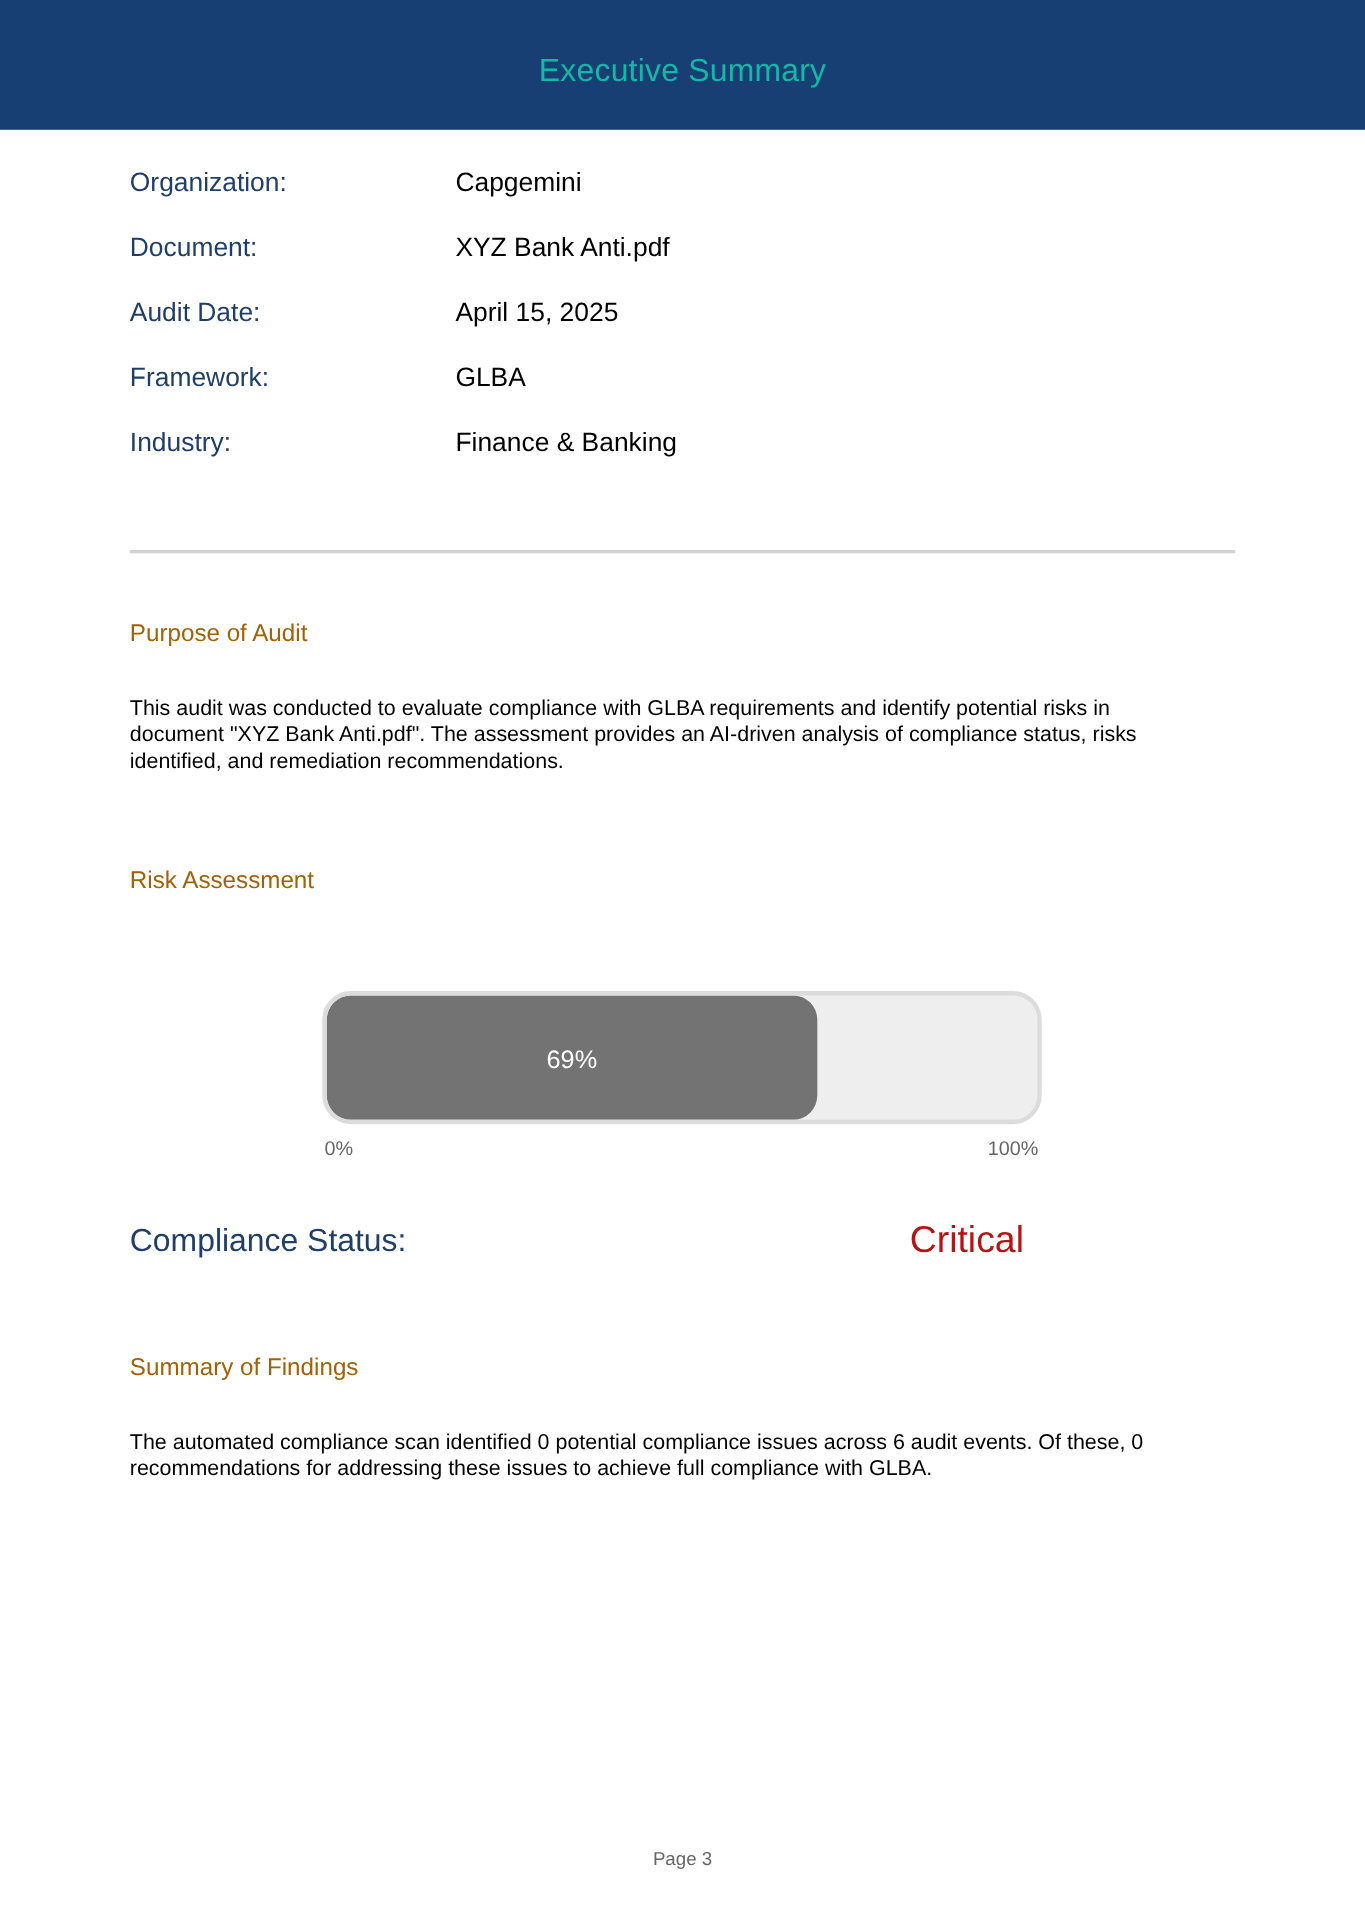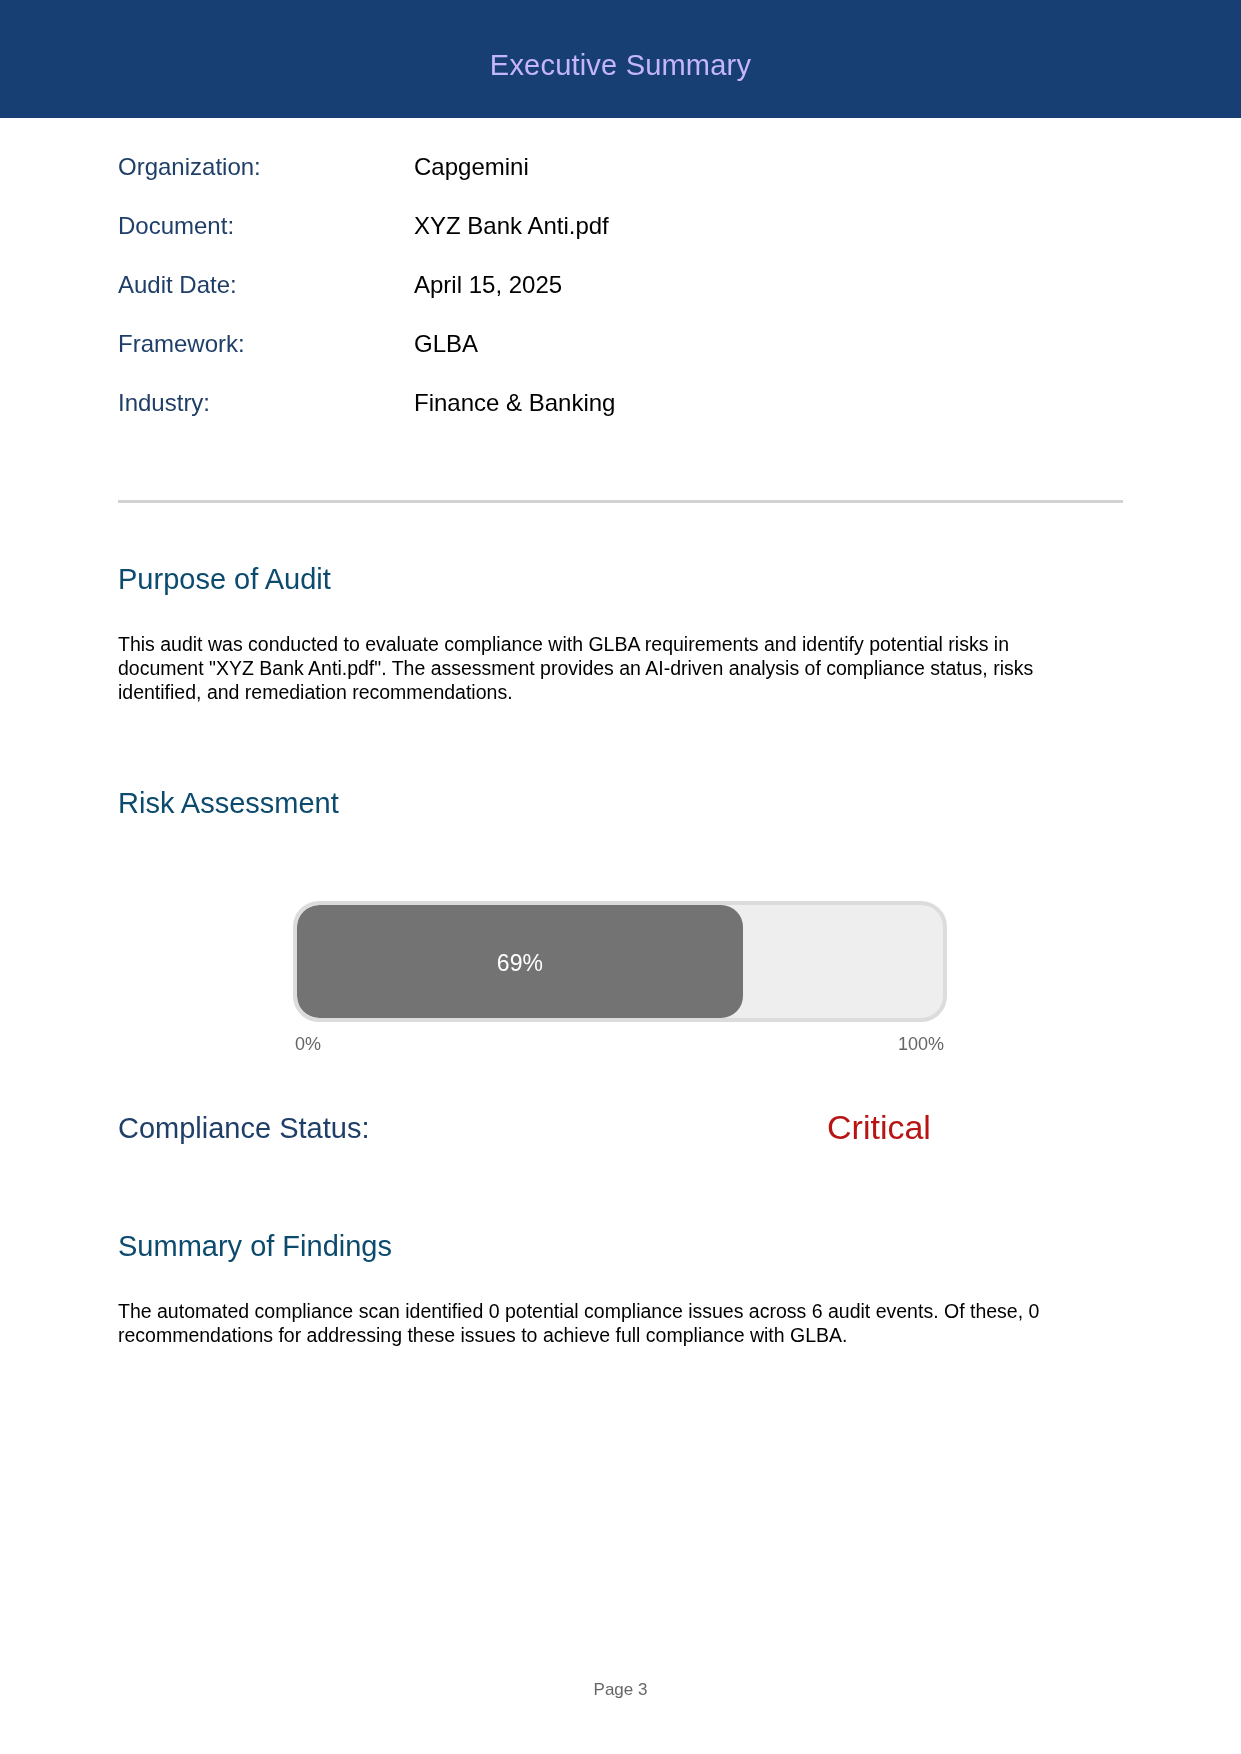--- a/index.html
+++ b/index.html
@@ -2,32 +2,32 @@
 <html><head>
 <meta charset="utf-8">
 <style>
   html, body { margin: 0; padding: 0; }
   body {
     width: 1241px; height: 1754px; position: relative; background: #ffffff;
     font-family: "Liberation Sans", sans-serif; color: #000; overflow: hidden;
   }
   .header {
     position: absolute; left: 0; top: 0; width: 1241px; height: 118px;
-    background: #173f73; color: #c4b5fd;
+    background: #173f73; color: #14b8a6;
     display: flex; align-items: center; justify-content: center;
   }
   .header-title { font-size: 29px; letter-spacing: 0.2px; position: relative; top: 6px; }
 
   .info-row { position: absolute; left: 118px; width: 1000px; height: 40px; }
   .info-label { position: absolute; left: 0; top: 0; font-size: 24px; color: #1f3f68; }
   .info-value { position: absolute; left: 296px; top: 0; font-size: 24px; color: #000; }
 
   .divider { position: absolute; left: 118px; top: 500px; width: 1005px; height: 3px; background: #d2d2d2; }
 
-  .section-heading { position: absolute; left: 118px; font-size: 29px; color: #0c4a6e; }
+  .section-heading { position: absolute; left: 118px; font-size: 22px; color: #a16207; }
   .para { position: absolute; left: 118px; width: 1010px; font-size: 19.5px; line-height: 24px; color: #000; }
 
   .bar-track {
     position: absolute; left: 293px; top: 901px; width: 654px; height: 121px;
     box-sizing: border-box; border: 4px solid #dcdcdc; border-radius: 26px;
     background: #eeeeee; overflow: hidden;
   }
   .bar-fill {
     position: absolute; left: 0; top: 0; height: 100%;
     background: #c43838; border-radius: 22px;

